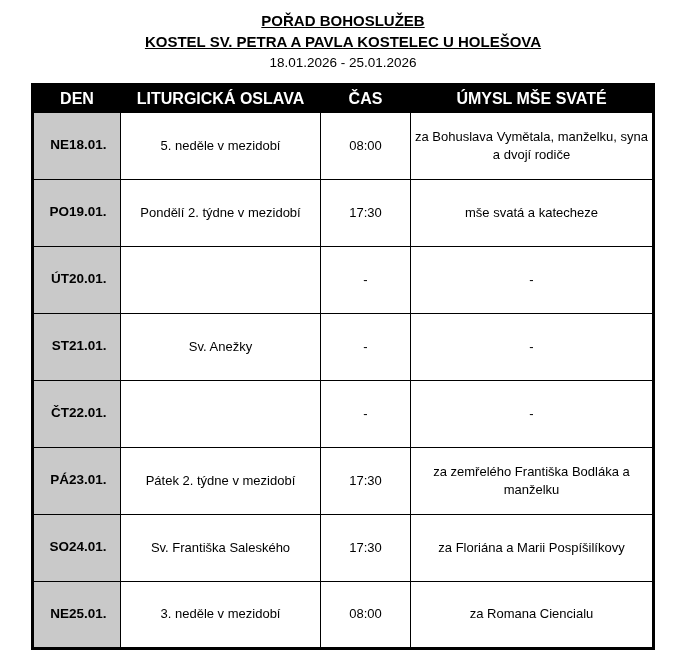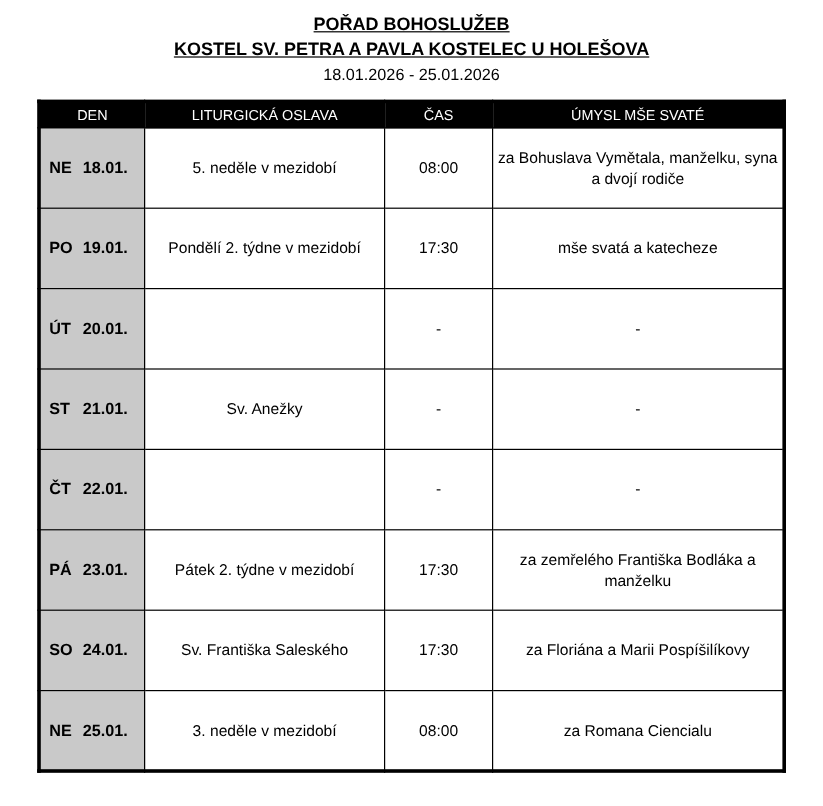--- a/index.html
+++ b/index.html
@@ -32,39 +32,39 @@
       border:1px solid var(--border);
       font-size:13px;
       text-align:center;
       vertical-align:middle;
       padding:2px 8px;
       line-height:1.35;
     }
     .schedule th{
       background:var(--header_bg);
       color:var(--header_text);
-      font-size:12px;
-      font-weight:normal;
+      font-size:16px;
+      font-weight:bold;
       height:21px;
       padding:2px 4px;
       border-color:var(--border);
     }
     .schedule td{ height:67px; }
     col.c-day{ width:88px; }
     col.c-celebration{ width:200px; }
     col.c-time{ width:90px; }
     col.c-intention{ width:243px; }
     td.day-cell{
       background:var(--day_col_bg);
       text-align:left;
       font-weight:bold;
       font-size:13.5px;
       padding-left:7px;
     }
-    .day-abbr{ display:inline-block; min-width:28px; }
+    .day-abbr{ display:inline-block; min-width:28px;text-align:right; }
     td.celebration-cell{ padding:2px 14px; }
     td.intention-cell{ padding:2px 3px; }
   </style>
 </head>
 <body>
 
 <div class="titles">
   <div class="title">POŘAD BOHOSLUŽEB</div>
   <div class="subtitle">KOSTEL SV. PETRA A PAVLA KOSTELEC U HOLEŠOVA</div>
   <div class="date-range">18.01.2026 - 25.01.2026</div>

